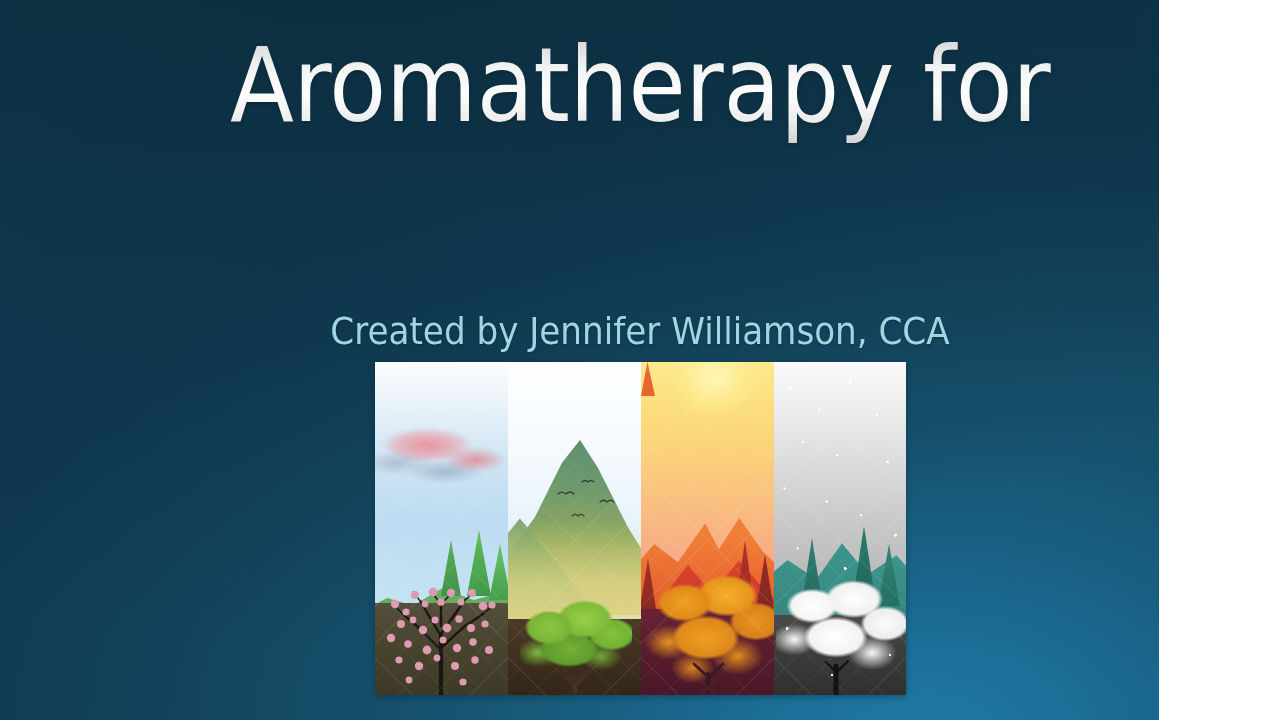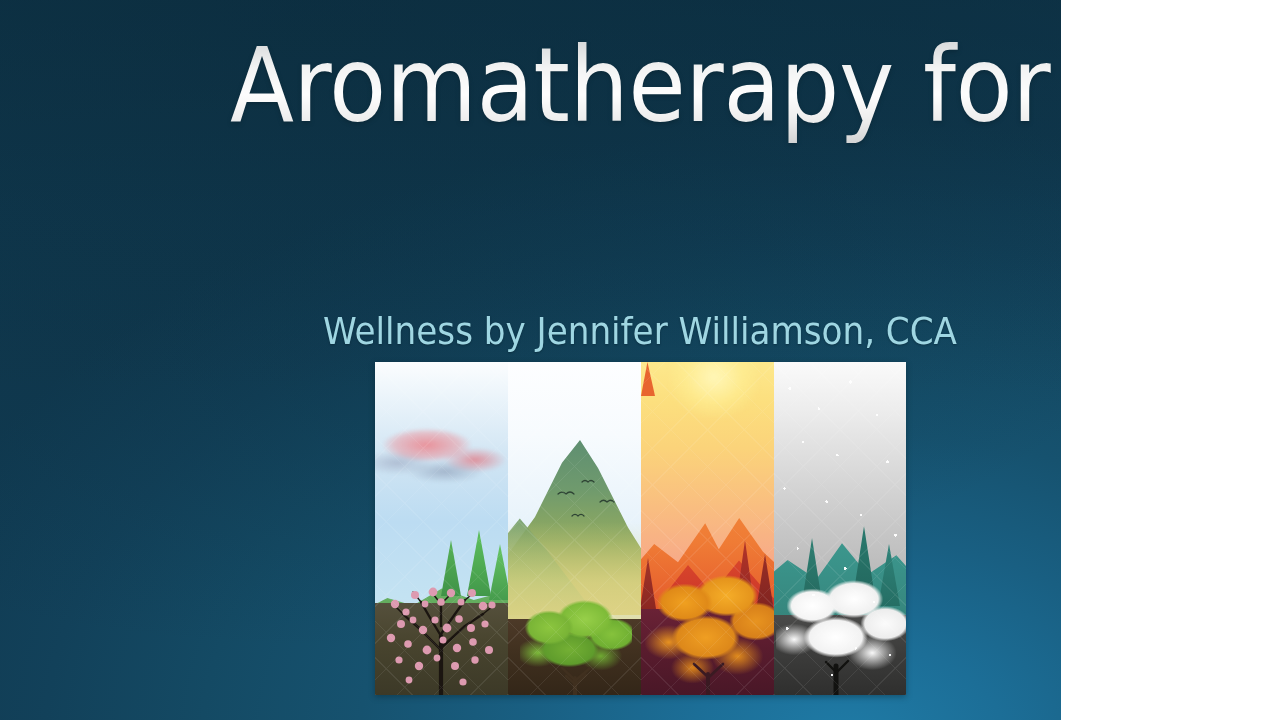--- a/index.html
+++ b/index.html
@@ -7,21 +7,21 @@
     margin: 0;
     padding: 0;
     width: 1280px;
     height: 720px;
     overflow: hidden;
     font-family: "Liberation Sans", sans-serif;
   }
 
   #slide {
     position: relative;
-    width: 1061px;
+    width: 1159px;
     height: 720px;
     overflow: hidden;
     background-color: #000000;
   }
 
   
   .bg-base {
     position: absolute;
     inset: 0;
     background:
@@ -350,21 +350,21 @@
 <div id="slide">
 
   <div class="bg-base"></div>
   <div class="bg-vignette"></div>
   <div class="bg-topshade"></div>
 
   <div class="title-block">
     <span class="title-line line1">Aromatherapy for</span>
   </div>
 
-  <div class="subtitle">Wellness by Jennifer Williamson, CCA</div>
+  <div class="subtitle">Created by Jennifer Williamson, CCA</div>
 
   <div class="picture">
 
     <div class="panel p-spring">
       <div class="sky sky-spring"></div>
       <div class="cloud-spring"></div>
       <div class="mtn mtn-spring-hill"></div>
 
       <svg class="pine-spring" viewBox="0 0 52 46">
         <g fill="#2f4a33">

